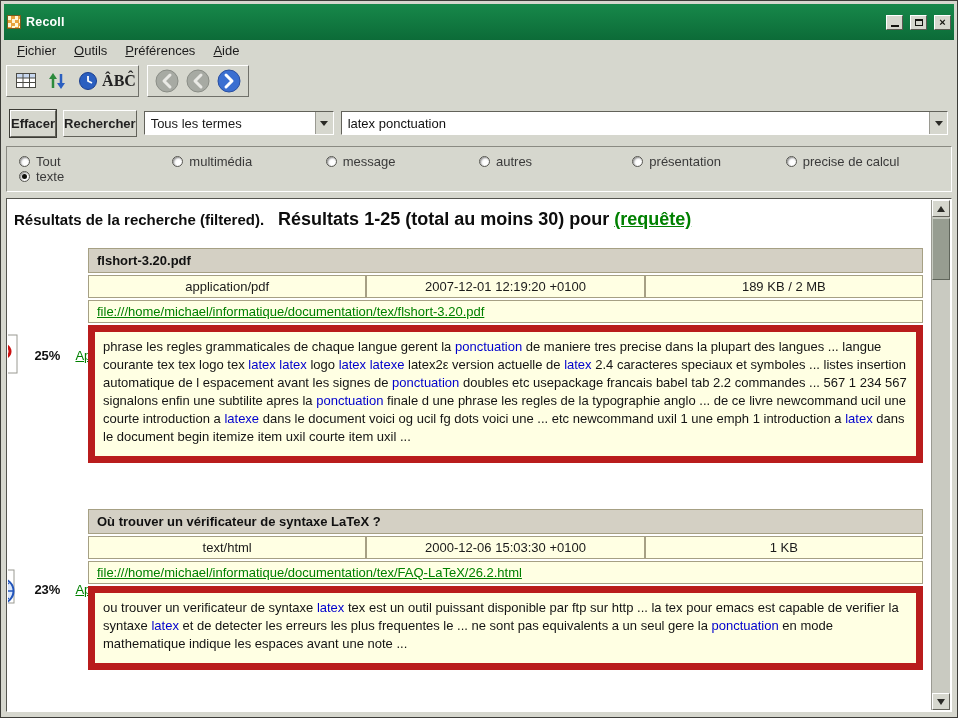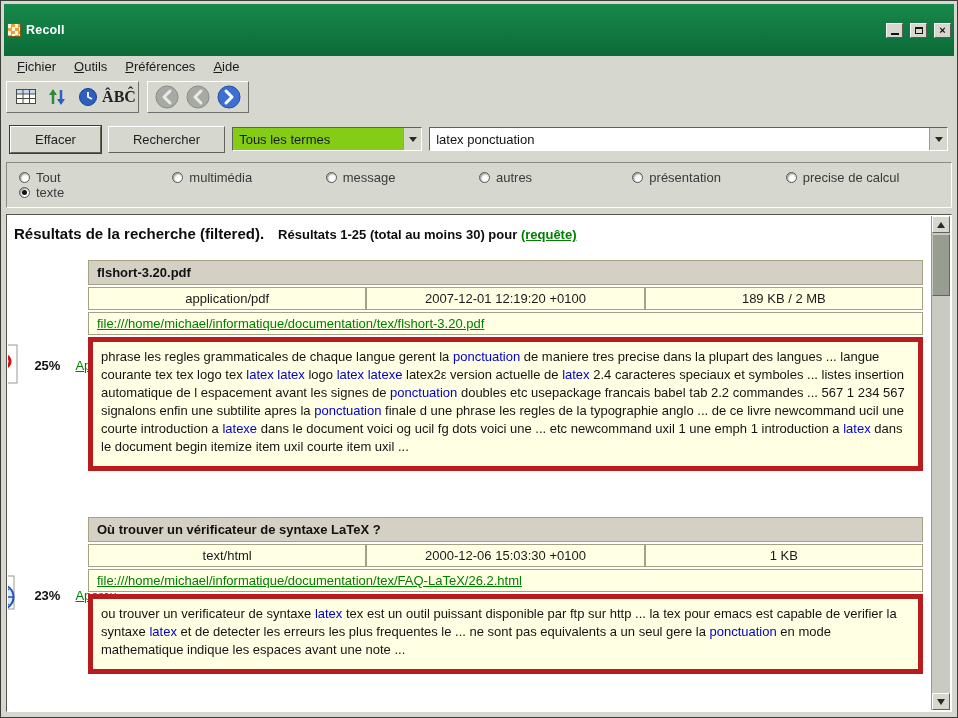--- a/index.html
+++ b/index.html
@@ -2,21 +2,21 @@
 <html><head>
 <meta charset="utf-8">
 <style>
   html,body{margin:0;padding:0;background:#9a9a94;}
   body{width:958px;height:718px;position:relative;overflow:hidden;
        font-family:"Liberation Sans","DejaVu Sans",sans-serif;font-size:13px;color:#1a1a1a;}
   .window{position:absolute;inset:0;box-sizing:border-box;background:#d6d7ce;
           border:1px solid #3c3c38;padding:3px;display:flex;flex-direction:column;}
   
   .titlebar{height:20px;flex:0 0 20px;background:linear-gradient(180deg,#17884a,#0c6b38);
-            display:flex;align-items:center;padding:16px 3px;gap:5px;}
+            display:flex;align-items:center;padding:8px 3px;gap:5px;}
   .app-icon{width:14px;height:14px;flex:0 0 14px;
             background:repeating-conic-gradient(#e8a33d 0% 25%,#fdf6d8 0% 50%) 0 0/7px 7px;
             border:1px solid #7c5a1c;box-sizing:border-box;}
   .title-text{color:#fff;font-weight:bold;font-size:12.5px;flex:1;letter-spacing:.2px;}
   .win-btn{width:17px;height:15px;background:#d6d7ce;border:1px solid;
            border-color:#ffffff #5a5a52 #5a5a52 #ffffff;display:flex;align-items:center;
            justify-content:center;margin-left:2px;position:relative;box-sizing:border-box;}
   .glyph-min{width:8px;height:2px;background:#14140f;align-self:flex-end;margin-bottom:2px;}
   .glyph-max{width:8px;height:7px;border:1px solid #14140f;border-top-width:2px;box-sizing:border-box;}
   .glyph-close{font-size:11px;font-weight:bold;color:#14140f;line-height:11px;}
@@ -25,25 +25,25 @@
   .menu-item{padding:3px 9px;color:#1c1c1c;}
   .menu-item u{text-decoration:underline;}
   
   .toolbar{height:32px;flex:0 0 32px;display:flex;gap:8px;padding:2px 2px 4px;}
   .toolgroup{display:flex;align-items:center;gap:3px;padding:2px 5px;background:#d6d7ce;
              border:1px solid;border-color:#ffffff #70706a #70706a #ffffff;}
   .tool-btn{width:28px;height:24px;display:flex;align-items:center;justify-content:center;background:transparent;}
   .spell-text{font-size:16px;font-weight:bold;font-family:"Liberation Serif",serif;color:#222;}
   
   .searchrow{height:28px;flex:0 0 28px;display:flex;align-items:center;gap:7px;margin:8px 6px 0 6px;}
-  .push-btn{height:25px;padding:0 24px;background:#d6d7ce;color:#222;
+  .push-btn{height:25px;padding:0 0;background:#d6d7ce;color:#222;
             border:1px solid;border-color:#ffffff #62625a #62625a #ffffff;
-            display:flex;align-items:center;}
+            display:flex;align-items:center;font-weight:bold;}
   .default-btn{box-shadow:0 0 0 1px #3c3c36;}
-  .combo{height:24px;background:#84cc16;border:1px solid;border-color:#62625a #fff #fff #62625a;
+  .combo{height:24px;background:#ffffff;border:1px solid;border-color:#62625a #fff #fff #62625a;
          display:flex;align-items:stretch;box-sizing:border-box;}
   .combo-val{flex:1;display:flex;align-items:center;padding:0 6px;white-space:nowrap;overflow:hidden;}
   .combo-btn{width:17px;background:#d6d7ce;border-left:1px solid #9a9a92;
              display:flex;align-items:center;justify-content:center;}
   .mode-combo{width:190px;flex:0 0 190px;}
   .query-combo{flex:1;}
   .query-combo input{flex:1;border:none;outline:none;padding:0 6px;font:13px "Liberation Sans",sans-serif;background:#fff;color:#111;}
   .tri-down{width:0;height:0;border-left:4px solid transparent;border-right:4px solid transparent;border-top:5px solid #2a2a26;}
   .tri-up-s{width:0;height:0;border-left:4px solid transparent;border-right:4px solid transparent;border-bottom:6px solid #2a2a26;}
   .tri-down-s{width:0;height:0;border-left:4px solid transparent;border-right:4px solid transparent;border-top:6px solid #2a2a26;}
@@ -54,35 +54,35 @@
   .radio-item{display:flex;align-items:center;gap:6px;color:#3a3a3a;cursor:default;}
   .radio{width:11px;height:11px;border-radius:50%;background:#fff;flex:0 0 11px;
          border:1px solid #55554f;box-shadow:inset 1px 1px 2px rgba(0,0,0,.45);position:relative;box-sizing:border-box;}
   .radio-item.checked .radio::after{content:"";position:absolute;left:2px;top:2px;width:5px;height:5px;border-radius:50%;background:#10100c;}
   
   .results-panel{flex:1;min-height:0;margin:0 2px 2px 2px;background:#fff;position:relative;
                  border:1px solid;border-color:#55554f #ffffff #ffffff #55554f;}
   .results-scroll{position:absolute;top:1px;left:1px;bottom:1px;right:20px;overflow:hidden;}
   .results-header{padding:9px 6px 4px 6px;}
   .rh-title{font-size:15px;font-weight:bold;color:#0d0d0d;margin-right:14px;}
-  .rh-sub{font-weight:bold;font-size:13px;color:#0d0d0d;}
+  .rh-sub{font-weight:bold;font-size:18px;color:#0d0d0d;}
   .qlink{color:#008000;text-decoration:underline;cursor:pointer;}
   
   .result-entry{display:flex;margin:14px 8px 46px 4px;}
   .result-left{width:76px;flex:0 0 76px;display:flex;flex-direction:row;align-items:center;
                justify-content:center;gap:15px;}
   .pct{font-weight:bold;color:#111;}
   .apercu{color:#008000;text-decoration:underline;cursor:pointer;}
   .rtable{flex:1;display:flex;flex-direction:column;gap:2px;min-width:0;}
   .rtitle{background:#d4d0c4;border:1px solid #a6a084;font-weight:bold;padding:4px 8px;color:#111;}
   .rmeta{display:flex;gap:0;border-radius:6px;}
   .rcell{flex:1;background:#ffffe3;border:1px solid #a6a084;text-align:center;padding:3px 4px;}
   .rurl{background:#ffffe3;border:1px solid #a6a084;padding:3px 8px;overflow:hidden;white-space:nowrap;}
   .urllink{color:#008000;text-decoration:underline;cursor:pointer;}
-  .rsnippet{background:#ffffe3;border:5px solid #b91c1c;padding:6px 8px 10px;line-height:18px;color:#141414;}
+  .rsnippet{background:#ffffe3;border:7px solid #b91c1c;padding:6px 8px 10px;line-height:18px;color:#141414;}
   .hl{color:#0000cd;}
   
   .scrollbar{position:absolute;top:1px;right:1px;bottom:1px;width:19px;background:#c9cac1;
              border-left:1px solid #9a9a92;display:flex;flex-direction:column;box-sizing:border-box;}
   .sb-btn{height:17px;flex:0 0 17px;background:#d6d7ce;border:1px solid;
           border-color:#ffffff #62625a #62625a #ffffff;display:flex;align-items:center;justify-content:center;box-sizing:border-box;}
   .sb-thumb{height:62px;flex:0 0 62px;margin:1px 0;background:#979d91;border:1px solid;
             border-color:#c6cac0 #5f655b #5f655b #c6cac0;box-sizing:border-box;}
   .sb-track{flex:1;}
 </style>

